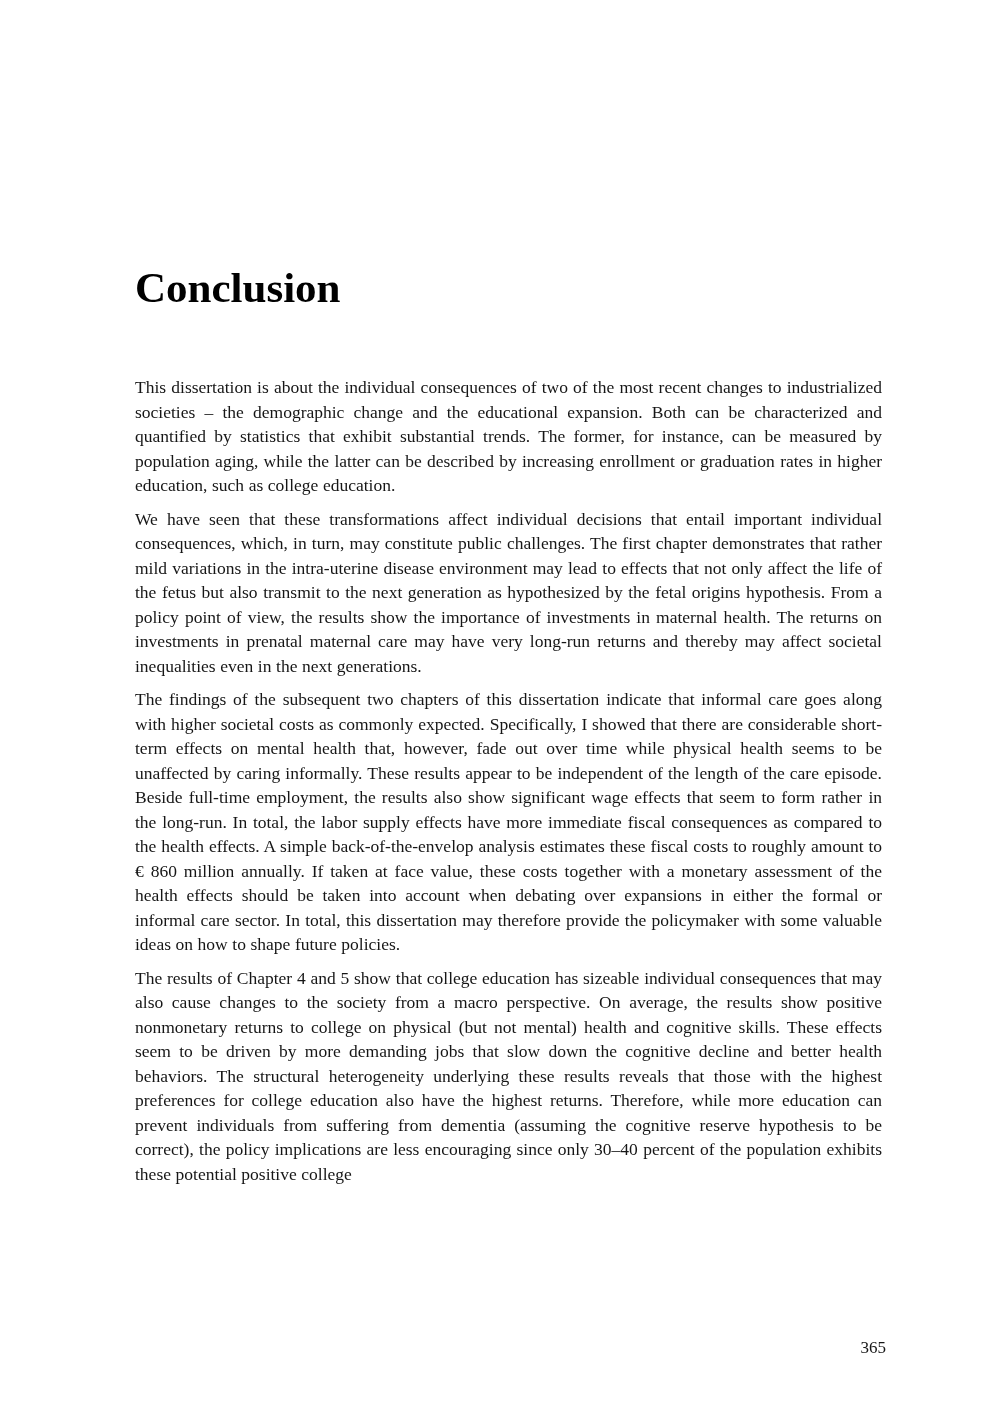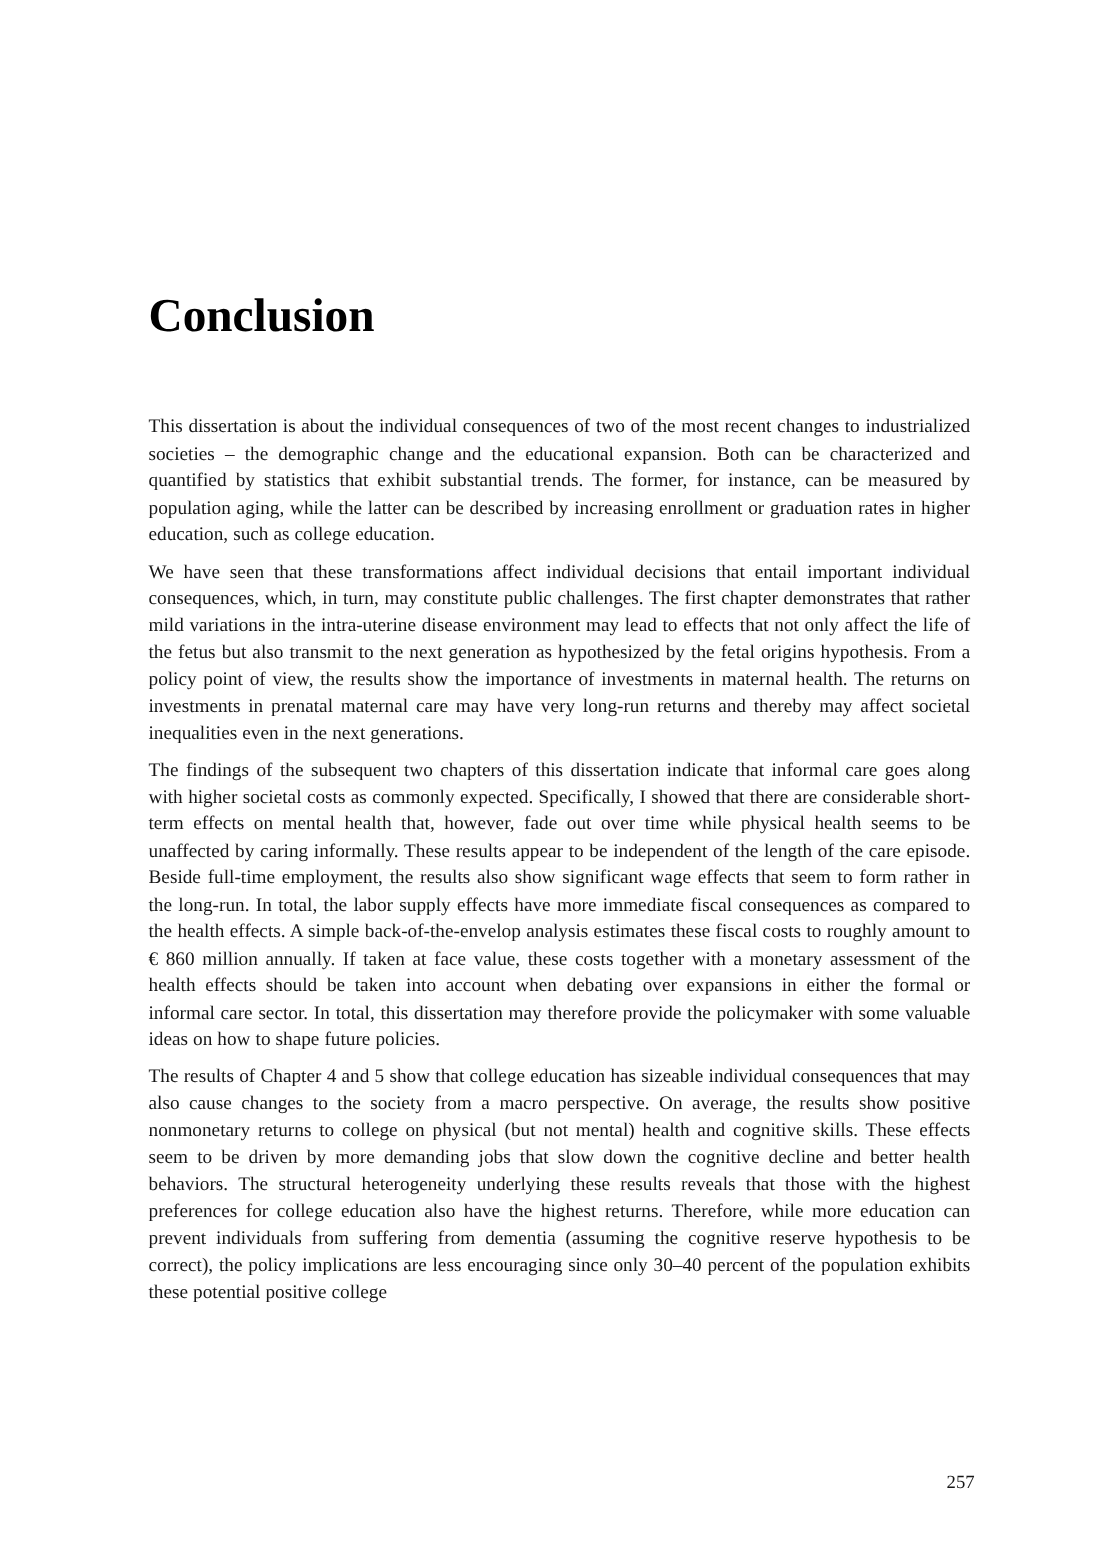--- a/index.html
+++ b/index.html
@@ -54,14 +54,14 @@
 <div class="page">
   <div class="content">
     <h1 class="chapter-heading">Conclusion</h1>
     <div class="body-text">
       <p>This dissertation is about the individual consequences of two of the most recent changes to industrialized societies – the demographic change and the educational expansion. Both can be characterized and quantified by statistics that exhibit substantial trends. The former, for instance, can be measured by population aging, while the latter can be described by increasing enrollment or graduation rates in higher education, such as college education.</p>
       <p>We have seen that these transformations affect individual decisions that entail important individual consequences, which, in turn, may constitute public challenges. The first chapter demonstrates that rather mild variations in the intra-uterine disease environment may lead to effects that not only affect the life of the fetus but also transmit to the next generation as hypothesized by the fetal origins hypothesis. From a policy point of view, the results show the importance of investments in maternal health. The returns on investments in prenatal maternal care may have very long-run returns and thereby may affect societal inequalities even in the next generations.</p>
       <p>The findings of the subsequent two chapters of this dissertation indicate that informal care goes along with higher societal costs as commonly expected. Specifically, I showed that there are considerable short-term effects on mental health that, however, fade out over time while physical health seems to be unaffected by caring informally. These results appear to be independent of the length of the care episode. Beside full-time employment, the results also show significant wage effects that seem to form rather in the long-run. In total, the labor supply effects have more immediate fiscal consequences as compared to the health effects. A simple back-of-the-envelop analysis estimates these fiscal costs to roughly amount to € 860 million annually. If taken at face value, these costs together with a monetary assessment of the health effects should be taken into account when debating over expansions in either the formal or informal care sector. In total, this dissertation may therefore provide the policymaker with some valuable ideas on how to shape future policies.</p>
       <p>The results of Chapter 4 and 5 show that college education has sizeable individual consequences that may also cause changes to the society from a macro perspective. On average, the results show positive nonmonetary returns to college on physical (but not mental) health and cognitive skills. These effects seem to be driven by more demanding jobs that slow down the cognitive decline and better health behaviors. The structural heterogeneity underlying these results reveals that those with the highest preferences for college education also have the highest returns. Therefore, while more education can prevent individuals from suffering from dementia (assuming the cognitive reserve hypothesis to be correct), the policy implications are less encouraging since only 30–40 percent of the population exhibits these potential positive college</p>
     </div>
   </div>
-  <div class="page-number">257</div>
+  <div class="page-number">365</div>
 </div>
 
 </body></html>

